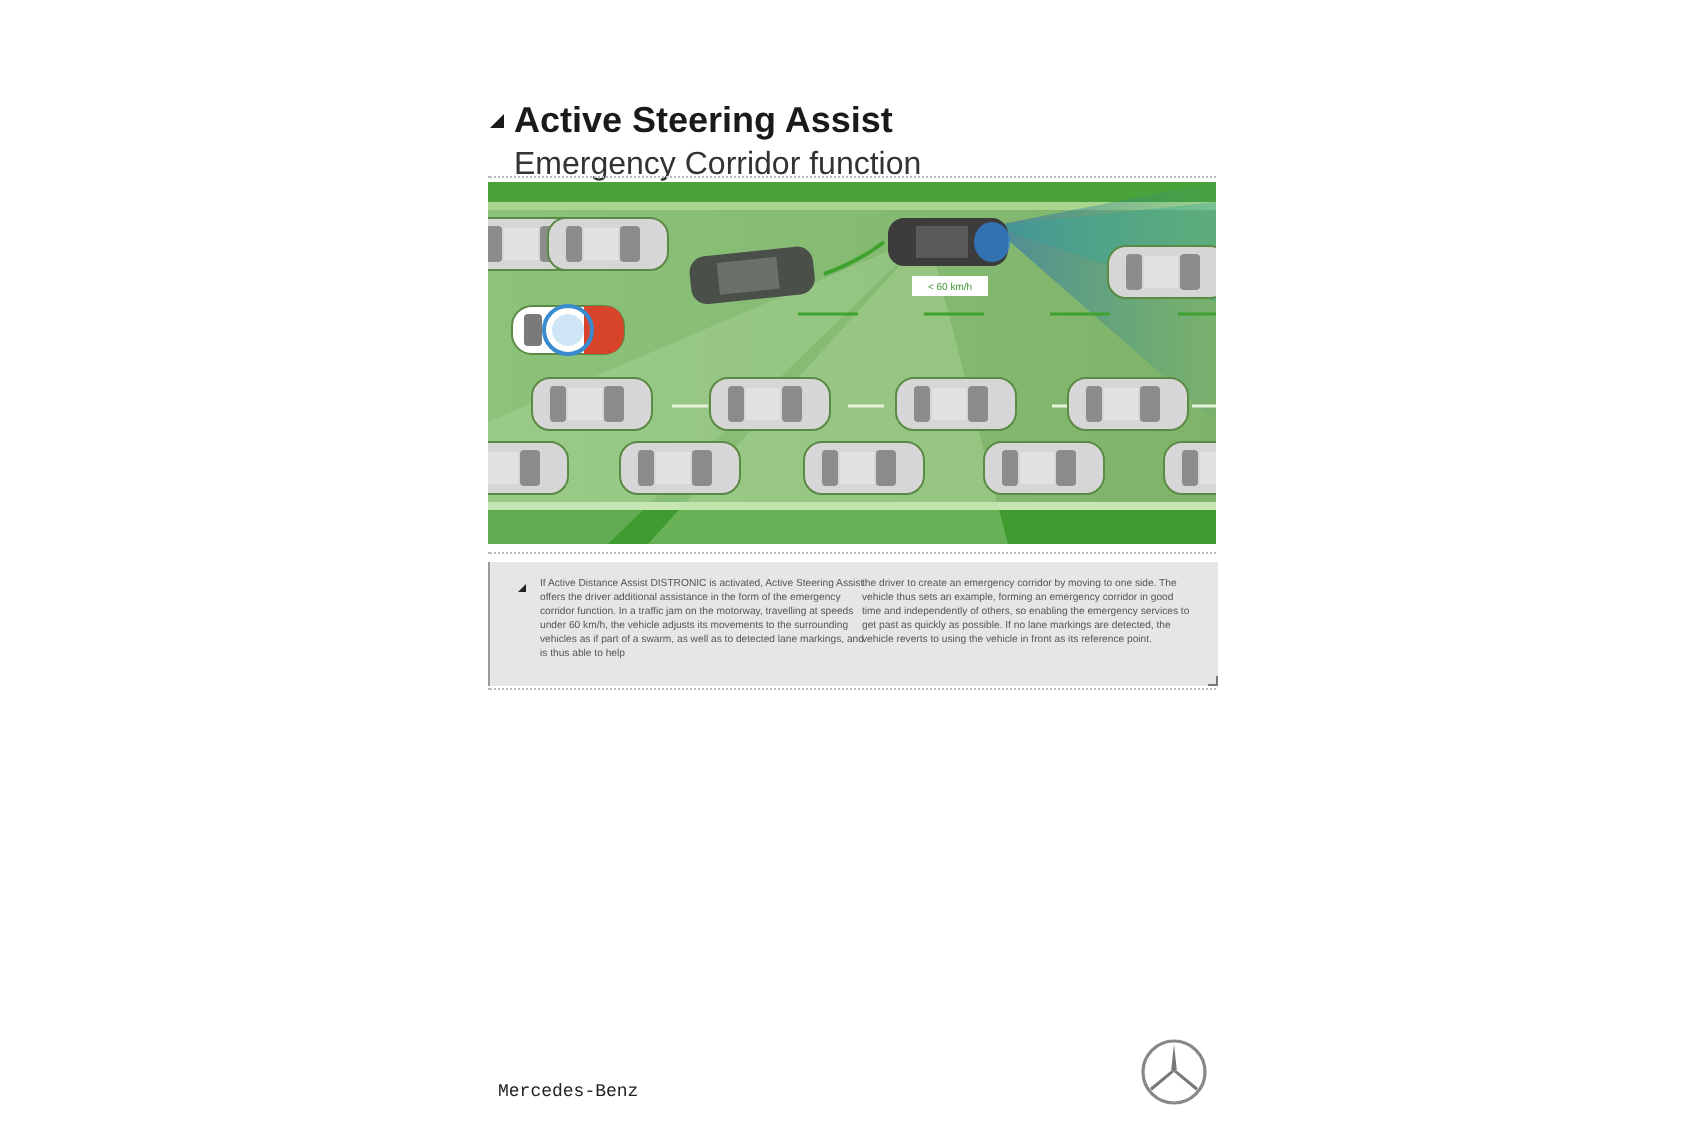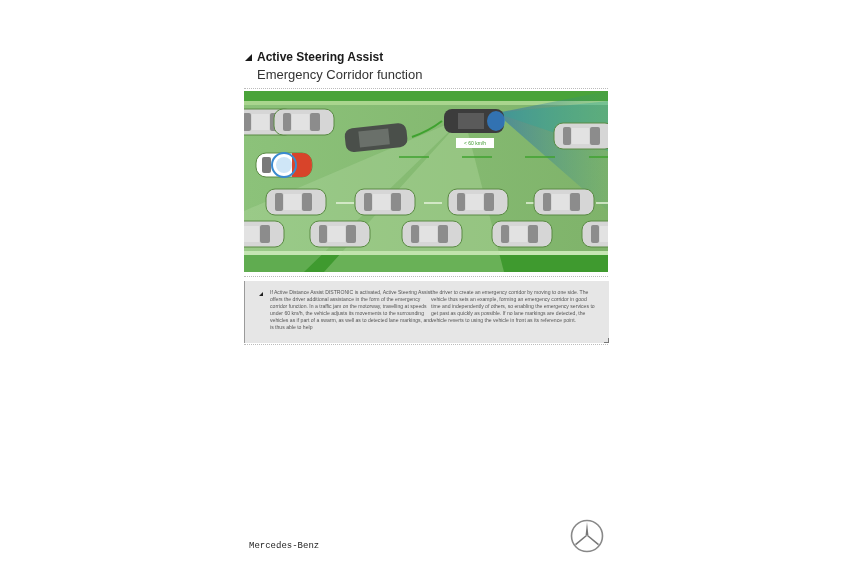--- a/index.html
+++ b/index.html
@@ -1,23 +1,23 @@
 <!DOCTYPE html>
 <html><head>
 <meta charset="utf-8">
 <style>
   html, body { margin: 0; padding: 0; }
   body {
     width: 852px; height: 568px; background: #ffffff; position: relative; overflow: hidden;
     font-family: "Liberation Sans", sans-serif; color: #222;
   }
   .title-block { position: absolute; left: 245px; top: 50px; }
-  .title { font-size: 12px; font-weight: bold; color: #1a1a1a; display: flex; align-items: center; gap: 5px; }
+  .title { font-size: 18px; font-weight: bold; color: #1a1a1a; display: flex; align-items: center; gap: 5px; }
   .tri { width: 0; height: 0; border-left: 7px solid transparent; border-bottom: 7px solid #1a1a1a; display: inline-block; }
-  .subtitle { font-size: 13px; color: #333; margin-left: 12px; margin-top: 3px; }
+  .subtitle { font-size: 16px; color: #333; margin-left: 12px; margin-top: 3px; }
   .dotted { position: absolute; left: 244px; width: 364px; height: 0; border-top: 1px dotted #bbb; }
   .illustration { position: absolute; left: 244px; top: 91px; width: 364px; height: 181px; overflow: hidden; background: #8cc06a; }
   .textbox { position: absolute; left: 244px; top: 281px; width: 364px; height: 62px; background: #e6e6e6; border-left: 1px solid #9a9a9a; }
   .textbox .col { position: absolute; top: 8px; font-size: 5.1px; line-height: 7px; color: #555; width: 165px; }
   .col1 { left: 25px; }
   .col2 { left: 186px; }
   .tb-tri { position: absolute; left: 14px; top: 11px; width:0;height:0; border-left:4px solid transparent; border-bottom:4px solid #222; }
   .tb-corner { position: absolute; right: 0; bottom: 0; width: 4px; height: 4px; border-right: 1px solid #777; border-bottom: 1px solid #777; }
   .footer-brand { position: absolute; left: 249px; top: 541px; font-family: Liberation Mono, monospace; font-size: 9px; color: #222; }
   .star { position: absolute; left: 570px; top: 519px; width: 34px; height: 34px; }

